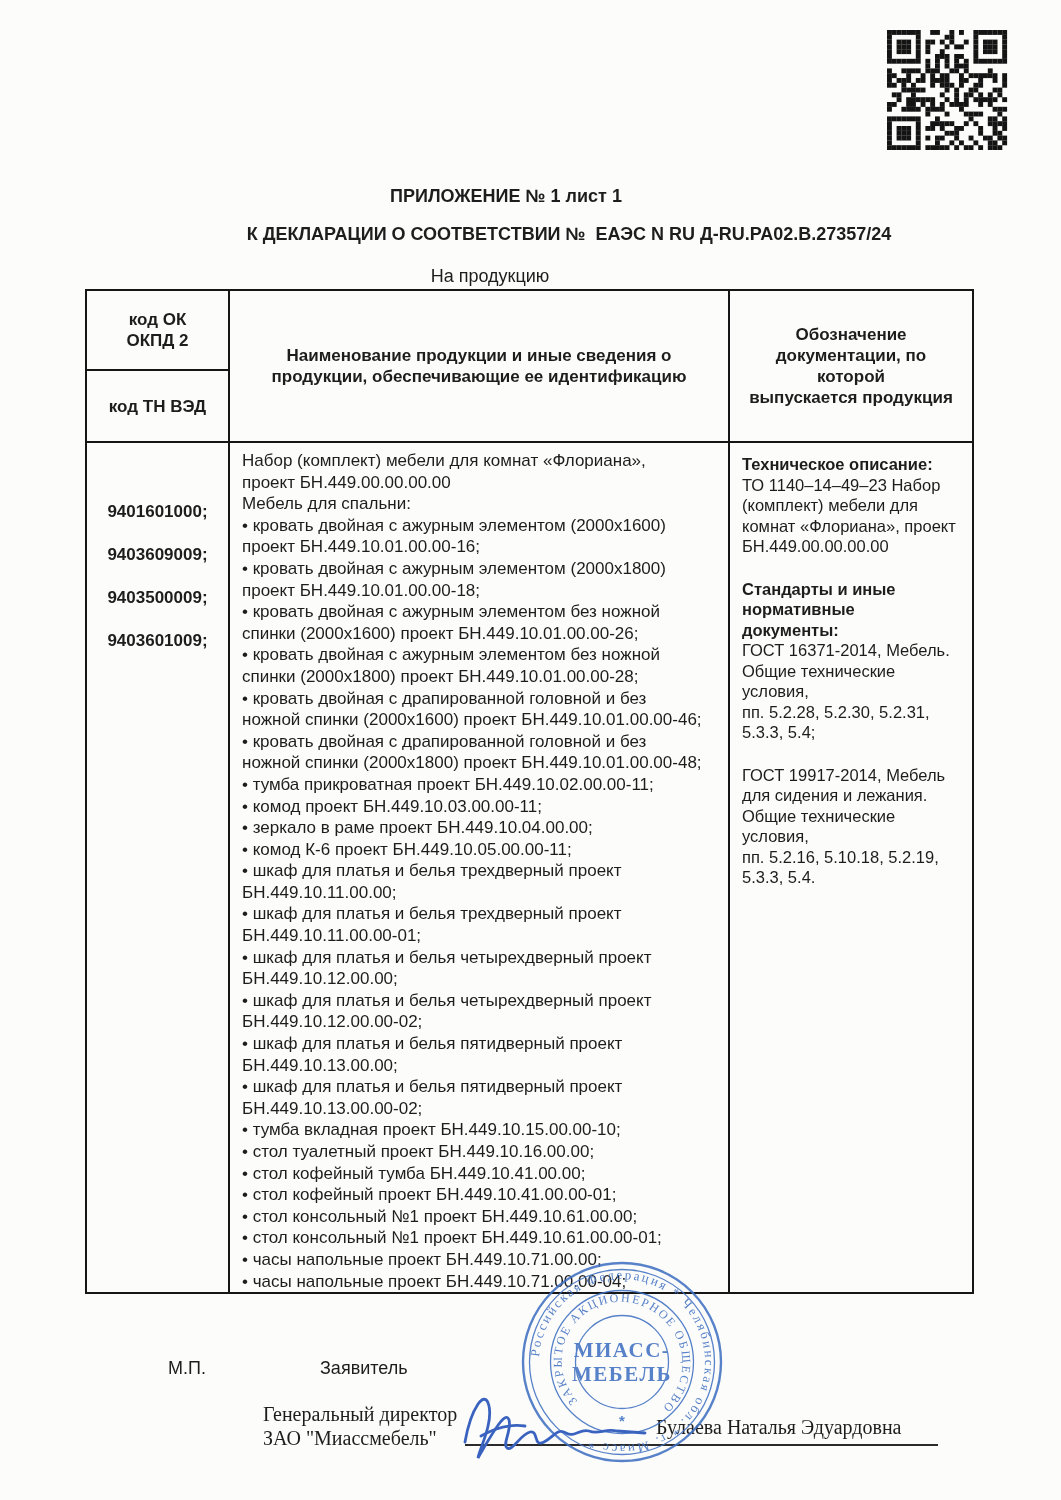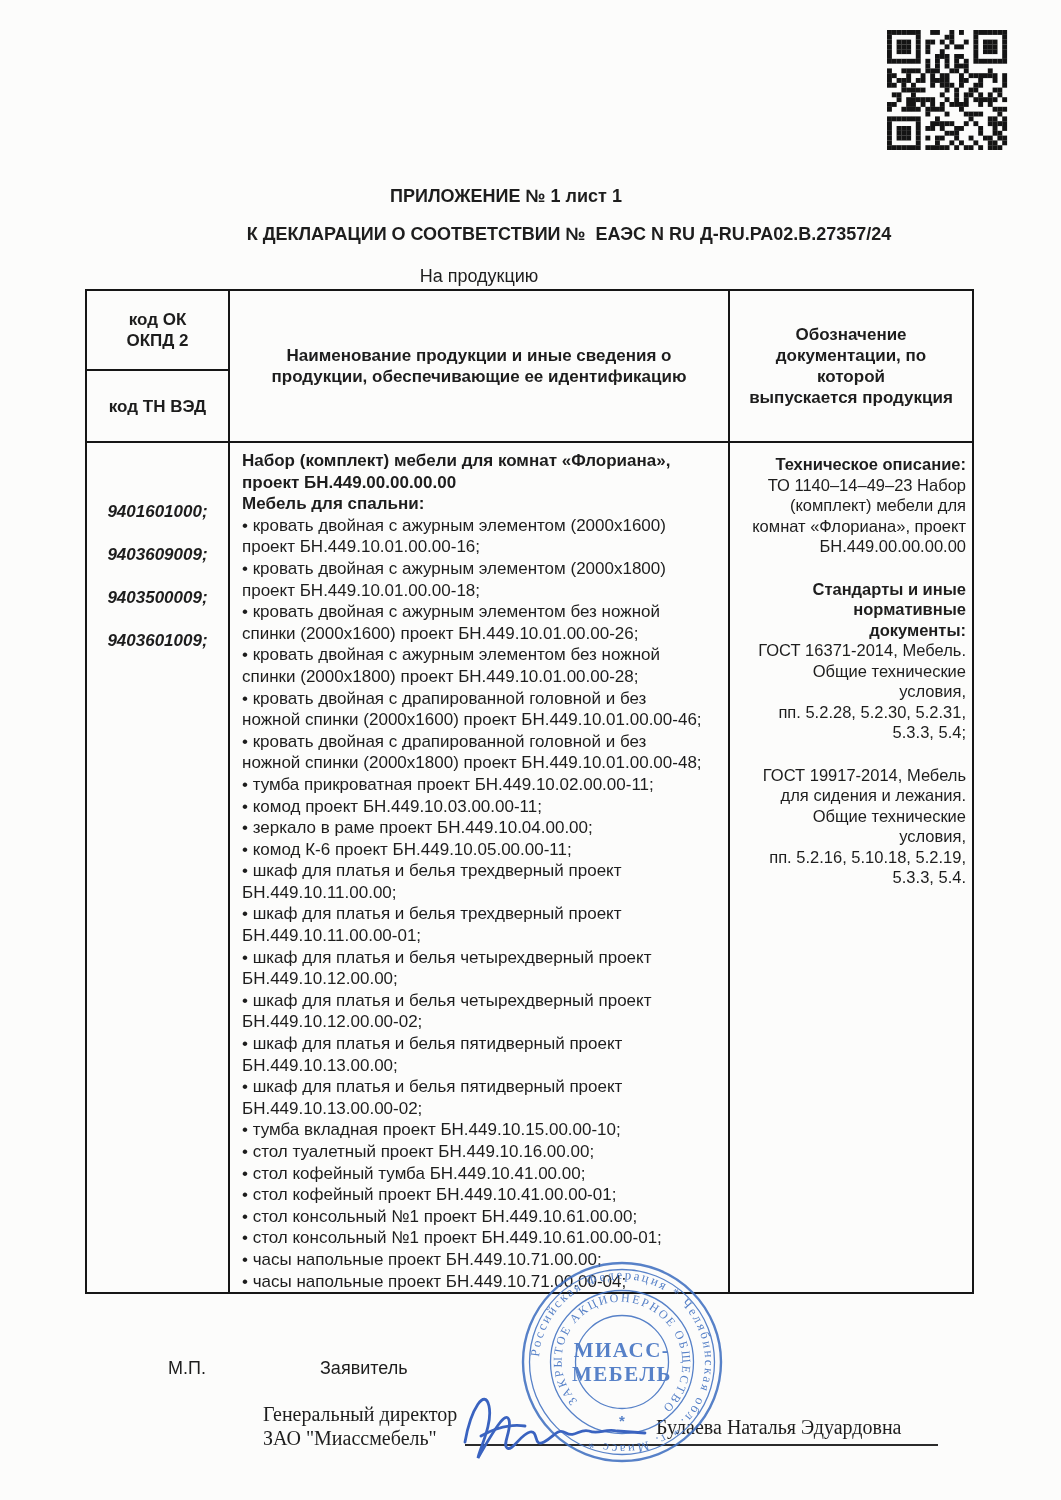--- a/index.html
+++ b/index.html
@@ -1,35 +1,35 @@
 <!DOCTYPE html>
 <html><head>
 <meta charset="utf-8">
 <style>
   html,body{margin:0;padding:0;background:#e8e8e8;}
   .page{position:relative;width:1061px;height:1500px;margin:0 auto;background:#fcfcfb;
         color:#1d1d1d;font-family:"Liberation Sans",sans-serif;overflow:hidden;}
   .centered{position:absolute;transform:translateX(-50%);white-space:nowrap;}
   .t1{left:506px;top:186px;font-size:18px;font-weight:bold;}
   .t2{left:533px;top:224px;font-size:18px;font-weight:bold;margin-left:36px;}
-  .t3{left:479px;top:266px;font-size:18px;}
+  .t3{left:490px;top:266px;font-size:18px;}
   
   .doc-table{position:absolute;left:85px;top:289px;width:887px;height:996px;
              border-collapse:collapse;table-layout:fixed;}
   .doc-table td{border:2px solid #161616;vertical-align:top;padding:18px;}
   .doc-table tr.hr1 td,.doc-table tr.hr2 td{height:34px;}
   .hc{font-weight:bold;text-align:center;vertical-align:middle!important;
       font-size:17px;line-height:21px;white-space:pre-line;}
-  .codes-cell{text-align:center;font-style:italic;}
+  .codes-cell{text-align:center;}
   #codes{padding-top:40px;font-weight:bold;font-size:17px;}
   .code-line{margin-bottom:22px;line-height:21px;}
   .prod-cell{padding:7px 8px 0 12px!important;font-size:17px;line-height:21.6px;}
-  .prod-title,.prod-cat{font-weight:bold;white-space:pre-line;}
+  .prod-title,.prod-cat{font-weight:normal;white-space:pre-line;}
   .item{white-space:pre-line;}
-  .docs-cell{padding:11px 6px 0 12px!important;font-size:16.5px;line-height:20.5px;text-align:right;}
+  .docs-cell{padding:11px 6px 0 12px!important;font-size:16.5px;line-height:20.5px;}
   .doc-block{white-space:pre-line;}
   .doc-block.bold{font-weight:bold;}
   .doc-block.gap{margin-bottom:22px;}
   
   .mp{position:absolute;left:168px;top:1358px;font-size:18px;}
   .applicant{position:absolute;left:320px;top:1358px;font-size:18px;}
   .position-block{position:absolute;left:263px;top:1402px;font-family:"Liberation Serif",serif;
                   font-size:20px;line-height:24px;white-space:pre-line;}
   .signer-name{position:absolute;left:656px;top:1416px;font-family:"Liberation Serif",serif;font-size:20px;}
   .sign-line{position:absolute;left:465px;top:1444px;width:473px;height:2px;background:#2b2b2b;}

